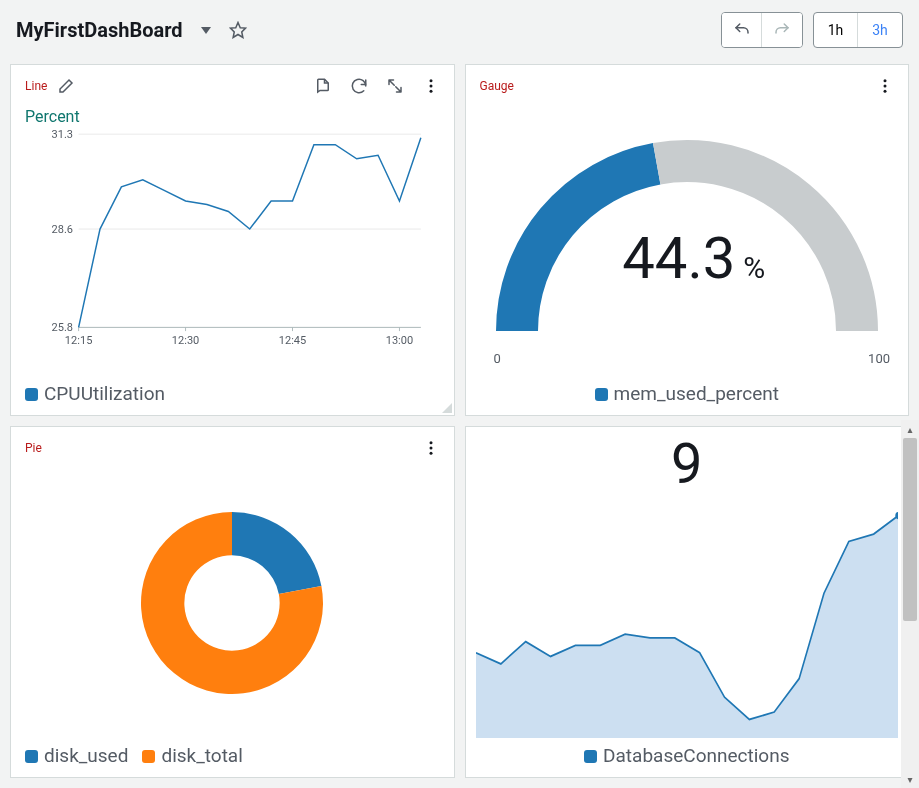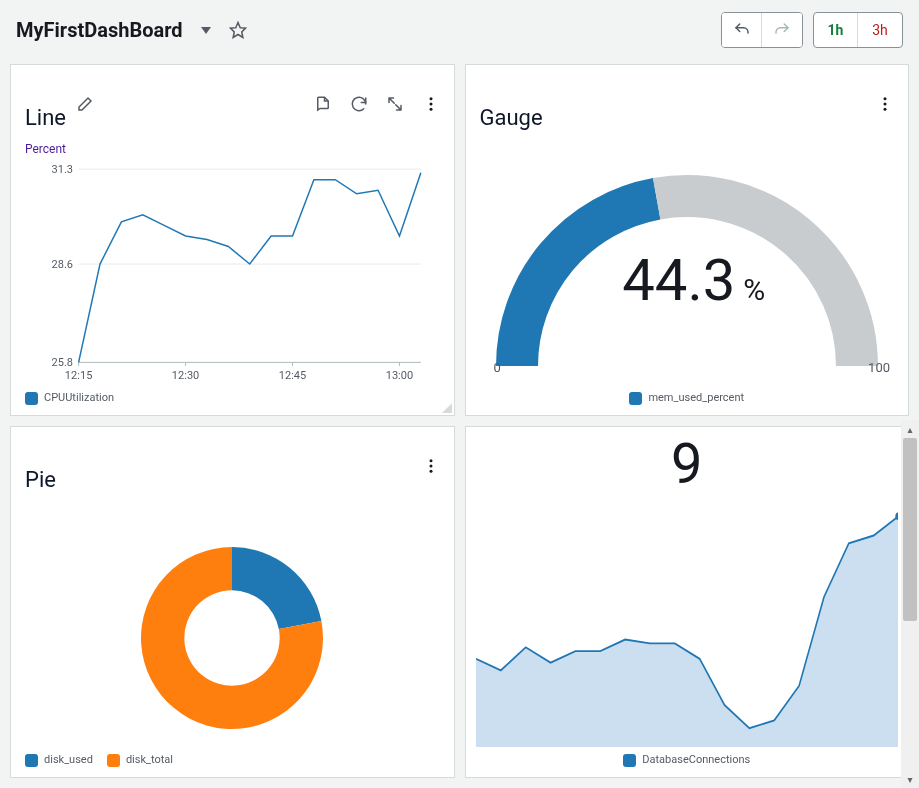--- a/index.html
+++ b/index.html
@@ -40,56 +40,56 @@
     display: flex; align-items: center; justify-content: center;
     cursor: pointer; color:#545b64;
   }
   .btn-group button:first-child { border-right: 1px solid #d5dbdb; }
   .btn-group button.disabled { color: #aab7b8; cursor: default; }
   .range-tabs {
     display: flex; border: 1px solid #879196; border-radius: 4px; overflow: hidden; background:#fff;
   }
   .range-tabs .tab {
     width: 44px; height: 34px; display:flex; align-items:center; justify-content:center;
-    font-size: 14px; cursor:pointer; border-right:1px solid #d5dbdb; color:#b91c1c;
-  }
-  .range-tabs .tab.active { color: #15803d; font-weight:700; }
+    font-size: 14px; cursor:pointer; border-right:1px solid #d5dbdb; color:#3b82f6;
+  }
+  .range-tabs .tab.active { color: #000000; font-weight:400; }
   .range-tabs .tab:last-child { border-right:none; }
   
   .grid {
     padding: 0 10px 10px 10px;
     display: grid;
     grid-template-columns: 1fr 1fr;
     grid-template-rows: 352px 352px;
     gap: 10px;
   }
   .widget {
     background: #fff;
     border: 1px solid #d5dbdb;
     position: relative;
     display: flex;
     flex-direction: column;
   }
   .widget-head {
     display: flex; align-items: center; justify-content: space-between;
     padding: 12px 14px 6px 14px;
   }
-  .widget-title { font-size: 22px; color:#0f172a;margin-top:28px; }
+  .widget-title { font-size: 12px; color:#b91c1c; }
   .widget-icons { display:flex; align-items:center; gap:18px; }
   .icon-btn { width:18px; height:18px; cursor:pointer; color:#545b64; display:flex;align-items:center;justify-content:center;}
   .icon-btn svg { width:18px; height:18px; }
   .pencil { margin-left:10px; cursor:pointer; }
   .widget-body { flex:1; position:relative; overflow:hidden; }
-  .legend { display:flex; gap:14px; padding:6px 14px 10px 14px; color:#545b64; font-size:11px; align-items:flex-end;}
+  .legend { display:flex; gap:14px; padding:6px 14px 10px 14px; color:#545b64; font-size:19px; align-items:flex-end;}
   .legend-center { justify-content:center; }
   .swatch { width:13px; height:13px; border-radius:3px; display:inline-block; margin-right:6px; vertical-align:middle;}
   .blue { background:#1f77b4; }
   .orange { background:#ff7f0e; }
   
-  .axis-label { font-size:12px; color:#4c1d95; position:absolute; }
+  .axis-label { font-size:16px; color:#0f766e; position:absolute; }
   .resize-handle {
     position:absolute; right:0; bottom:0; width:16px; height:16px; cursor:nwse-resize;
   }
   .resize-handle::before {
     content:""; position:absolute; right:2px; bottom:2px;
     width:0;height:0;border-right:10px solid #d5dbdb;border-top:10px solid transparent;
   }
   
   .gauge-center { position:absolute; left:50%; top:50%; transform:translate(-50%,-22%); text-align:center;}
   .gauge-val { font-size:58px; font-weight:400;margin-left:14px;}

